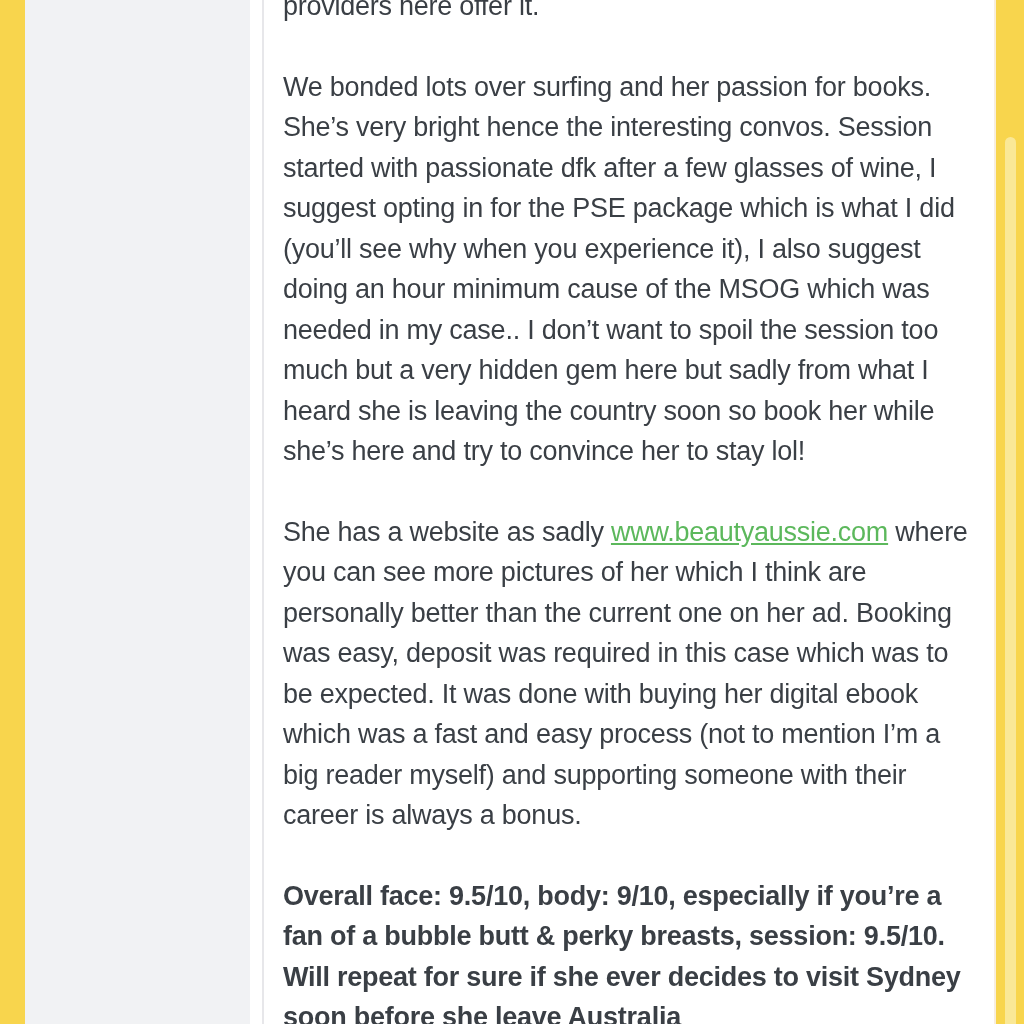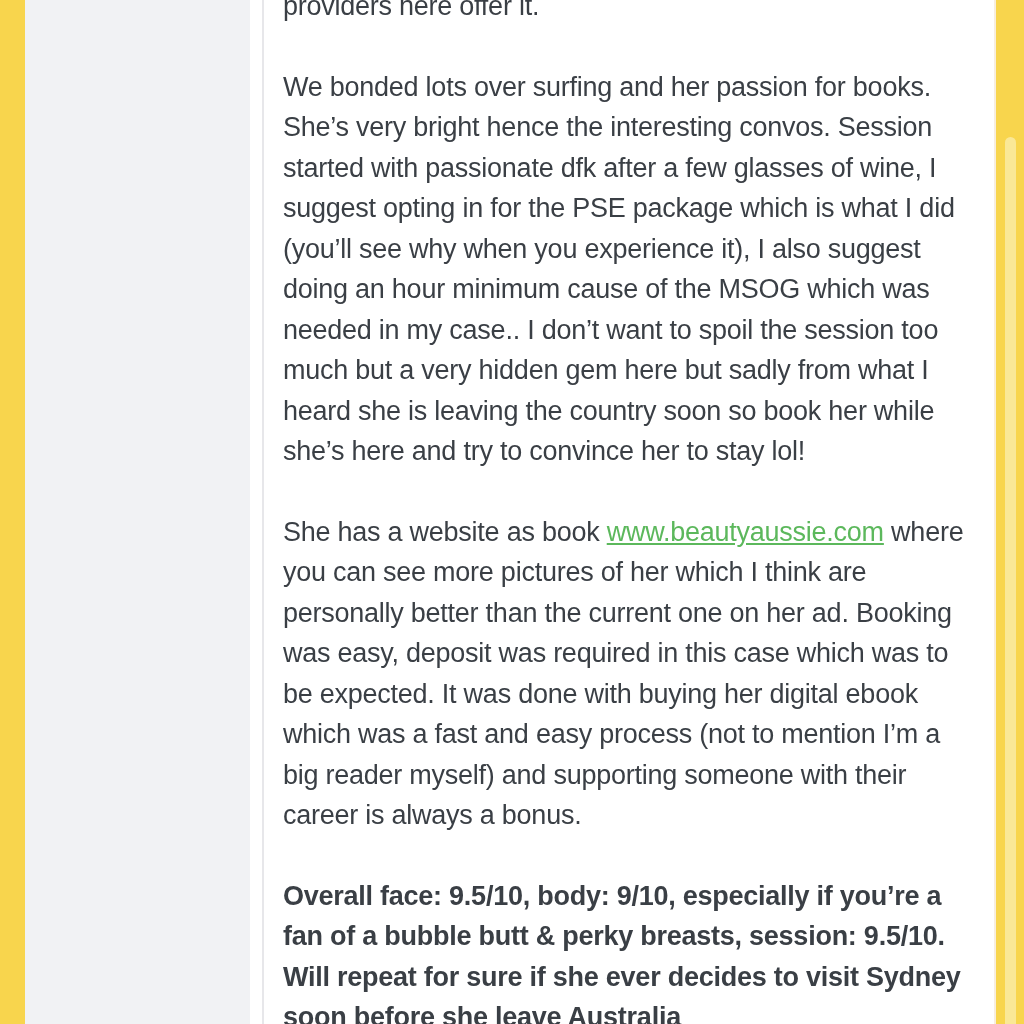--- a/index.html
+++ b/index.html
@@ -93,21 +93,21 @@
 She’s very bright hence the interesting convos. Session
 started with passionate dfk after a few glasses of wine, I
 suggest opting in for the PSE package which is what I did
 (you’ll see why when you experience it), I also suggest
 doing an hour minimum cause of the MSOG which was
 needed in my case.. I don’t want to spoil the session too
 much but a very hidden gem here but sadly from what I
 heard she is leaving the country soon so book her while
 she’s here and try to convince her to stay lol!</p>
 
-  <p><span>She has a website as book </span><a class="post-link" href="#">www.beautyaussie.com</a><span> where
+  <p><span>She has a website as sadly </span><a class="post-link" href="#">www.beautyaussie.com</a><span> where
 you can see more pictures of her which I think are
 personally better than the current one on her ad. Booking
 was easy, deposit was required in this case which was to
 be expected. It was done with buying her digital ebook
 which was a fast and easy process (not to mention I’m a
 big reader myself) and supporting someone with their
 career is always a bonus.</span></p>
 
   <p class="bold">Overall face: 9.5/10, body: 9/10, especially if you’re a
 fan of a bubble butt &amp; perky breasts, session: 9.5/10.

